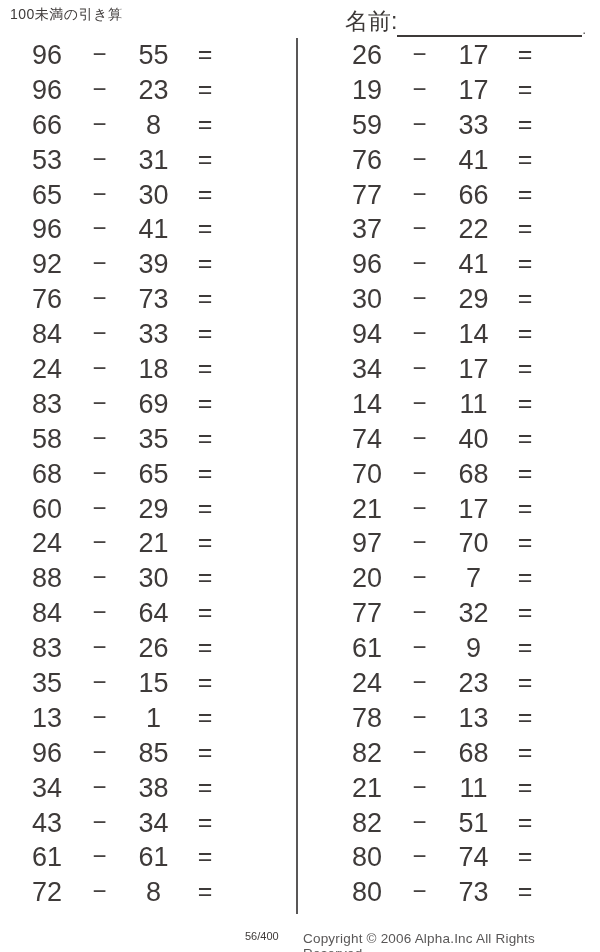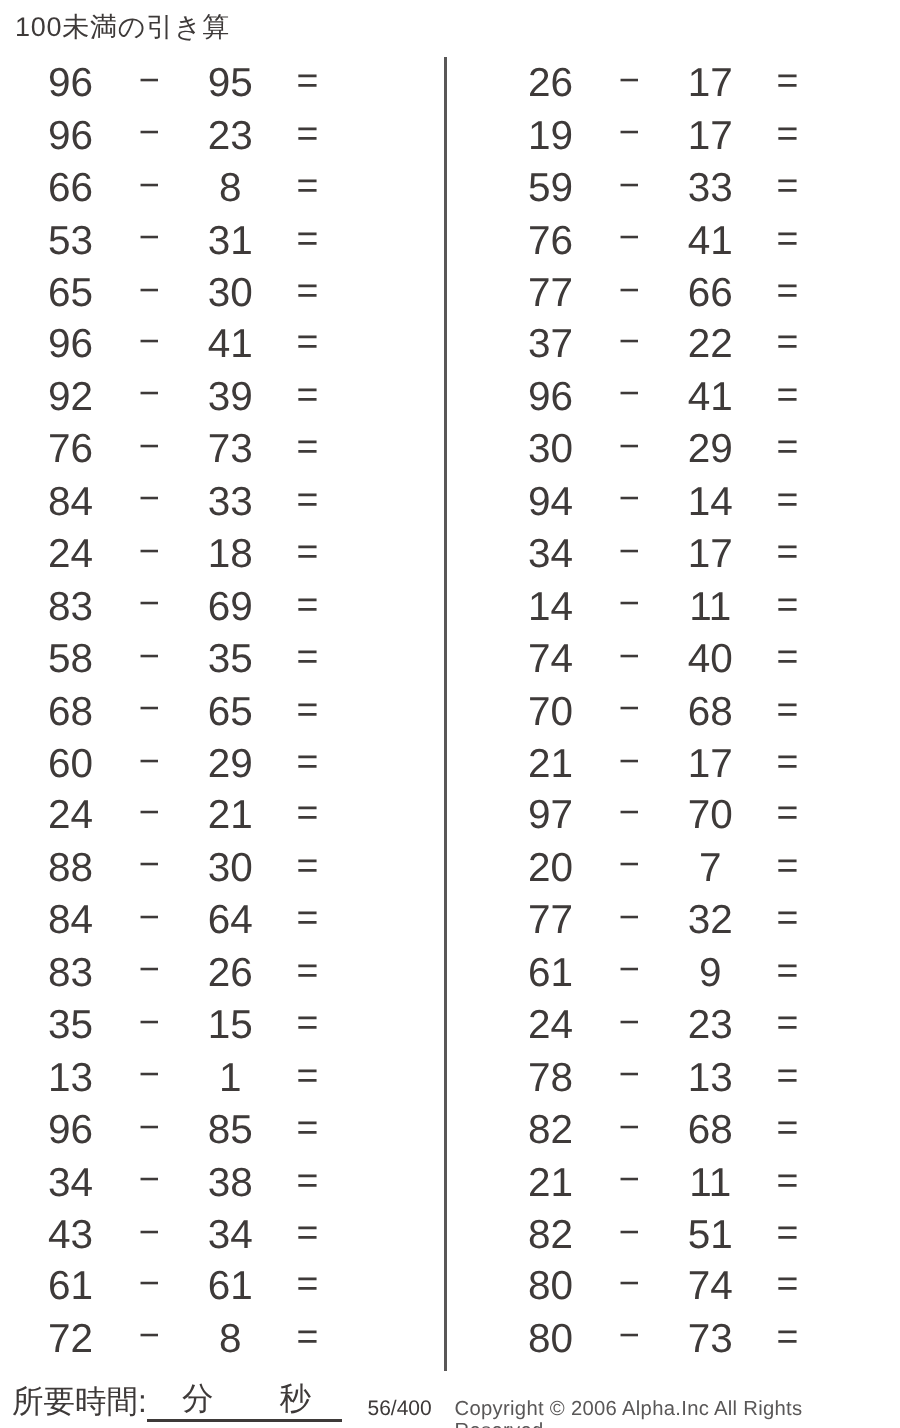--- a/index.html
+++ b/index.html
@@ -9,21 +9,21 @@
     height: 952px;
     background: #ffffff;
     font-family: "Liberation Sans", "DejaVu Sans", sans-serif;
     color: #3e3a39;
     overflow: hidden;
   }
   .title {
     position: absolute;
     left: 10px;
     top: 6px;
-    font-size: 18px;
+    font-size: 14px;
     letter-spacing: 0.5px;
   }
   .name-row {
     position: absolute;
     left: 345px;
     top: 6px;
     font-size: 23px;
     white-space: nowrap;
   }
   .name-line {
@@ -75,46 +75,49 @@
     vertical-align: bottom;
     height: 26px;
     align-items: flex-end;
   }
   .time-unit-min { display: inline-block; width: 68px; text-align: center; }
   .time-unit-sec { display: inline-block; width: 62px; text-align: center; }
   .page-num {
     position: absolute;
     left: 245px;
     top: 930px;
-    font-size: 14px;
+    font-size: 11px;
   }
   .copyright {
     position: absolute;
     left: 303px;
     top: 931px;
     font-size: 13.5px;
     color: #595757;
     letter-spacing: 0.2px;
   }
 </style>
 </head>
 <body>
 
 <div class="page">
 
   <div class="title">100未満の引き算</div>
 
+  <div class="name-row">
+    <span>名前:</span><span class="name-line"></span><span class="name-dot">.</span>
+  </div>
 
   <div class="divider"></div>
 
   <div class="col col-left" id="col-left">
   <div class="row">
     <span class="cell minuend">96</span>
     <span class="cell minus">−</span>
-    <span class="cell subtrahend">95</span>
+    <span class="cell subtrahend">55</span>
     <span class="cell equals">=</span>
   </div>
 
   <div class="row">
     <span class="cell minuend">96</span>
     <span class="cell minus">−</span>
     <span class="cell subtrahend">23</span>
     <span class="cell equals">=</span>
   </div>
 
@@ -450,24 +453,18 @@
   </div>
 
   <div class="row">
     <span class="cell minuend">80</span>
     <span class="cell minus">−</span>
     <span class="cell subtrahend">73</span>
     <span class="cell equals">=</span>
   </div>
 </div>
 
-  <div class="footer-time">
-    <span>所要時間:</span><span class="time-line">
-        <span class="time-unit-min">分</span>
-        <span class="time-unit-sec">秒</span>
-      </span>
-  </div>
 
   <div class="page-num">56/400</div>
 
   <div class="copyright">Copyright © 2006 Alpha.Inc All Rights Reserved.</div>
 
 </div>
 
 </body></html>

